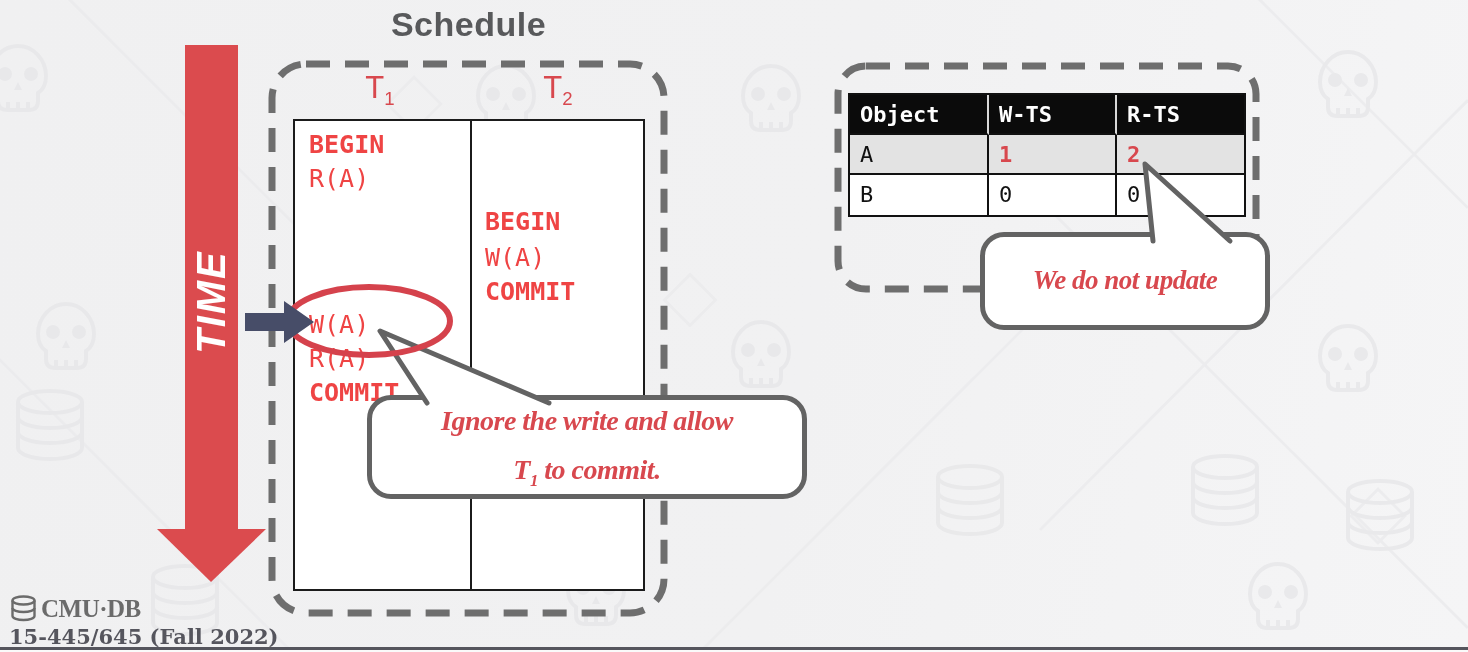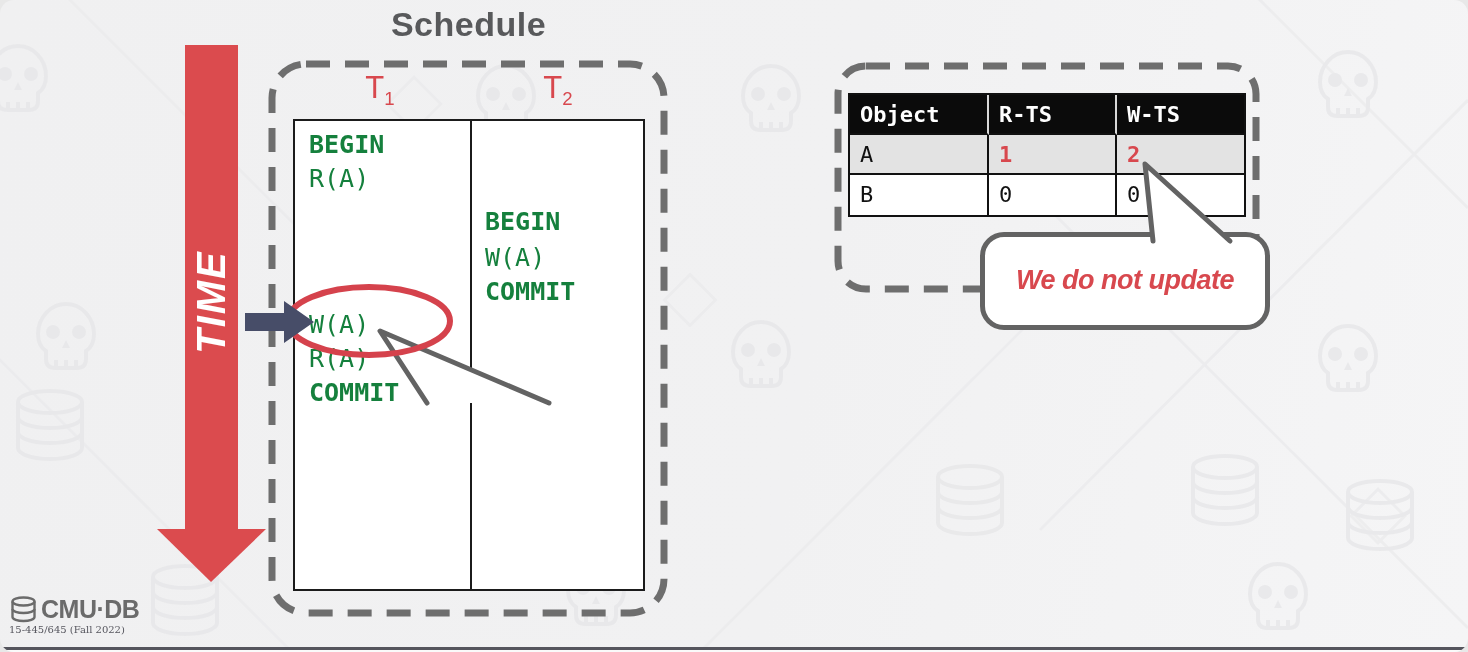--- a/index.html
+++ b/index.html
@@ -2,21 +2,20 @@
 <html><head>
 <meta charset="utf-8">
 <style>
   html,body{margin:0;padding:0;background:#e8e8e8;}
   .slide{
     position:relative;
     width:1468px;height:652px;
     overflow:hidden;
     background:linear-gradient(100deg,#f0f0f1 0%,#f1f1f2 55%,#f5f5f6 100%);
     font-family:"Liberation Sans",sans-serif;
-    border-radius:14px;
   }
   svg.layer{position:absolute;left:0;top:0;pointer-events:none;}
   .z0{z-index:0}.z1{z-index:1}.z6{z-index:6}
 
   
   .section-title{
     position:absolute;top:5px;text-align:center;
     font-size:34px;font-weight:800;color:#58595b;letter-spacing:.5px;z-index:2;
   }
   .schedule-title{left:272px;width:393px;}
@@ -32,21 +31,21 @@
   .t2-label{left:508px;}
 
   
   .sched-table{
     position:absolute;left:293px;top:119px;width:352px;height:472px;
     background:#ffffff;border:2px solid #1b1b1b;box-sizing:border-box;z-index:2;
   }
   .sched-divider{position:absolute;left:175px;top:0;bottom:0;width:2px;background:#1b1b1b;}
   .op{
     position:absolute;font-family:"DejaVu Sans Mono",monospace;
-    font-size:25px;color:#15803d;white-space:pre;
+    font-size:25px;color:#ef4444;white-space:pre;
   }
   .op.b{font-weight:bold;}
 
   
   .db-table{
     position:absolute;left:848px;top:93px;z-index:3;
     display:grid;grid-template-columns:139px 128px 127px;
     border:2px solid #111;box-sizing:border-box;background:#fff;
     font-family:"DejaVu Sans Mono",monospace;font-size:22px;
   }
@@ -60,38 +59,38 @@
   .db-head{background:#0b0b0b;color:#ffffff;font-weight:bold;border-right:2px solid #d9d9d9;border-bottom:2px solid #111;}
   .db-head:nth-child(3n){border-right:none;}
   .hl{background:#e3e3e3;}
   .red-val{color:#d8484e;font-weight:bold;}
 
   
   .bubble{
     position:absolute;background:#ffffff;border:5px solid #636363;border-radius:24px;
     box-sizing:border-box;z-index:5;display:flex;flex-direction:column;justify-content:center;
     text-align:center;color:#d8484e;
-    font-family:Liberation Sans, sans-serif;font-style:italic;font-weight:bold;letter-spacing:-.5px;gap:12px;
+    font-family:Liberation Serif, serif;font-style:italic;font-weight:bold;letter-spacing:-.5px;gap:12px;
   }
   .bubble1{left:367px;top:395px;width:440px;height:104px;font-size:28px;line-height:1.32;}
   .bubble2{left:980px;top:232px;width:290px;height:98px;font-size:27px;line-height:1.3;}
 
   
   .time-label{
     position:absolute;left:111px;top:280px;width:200px;height:44px;z-index:2;
     transform:rotate(-90deg);text-align:center;
     color:#ffffff;font-size:40px;font-weight:800;font-style:italic;letter-spacing:2px;
   }
 
   
-  .footer-logo{position:absolute;left:10px;top:595px;display:flex;align-items:center;z-index:4;}
+  .footer-logo{position:absolute;left:10px;top:595px;display:flex;z-index:4;font-family:Liberation Serif, serif;}
   .logo-text{color:#6b6b6b;font-size:25px;font-weight:800;letter-spacing:-.5px;margin-left:4px;}
   .course-text{
     position:absolute;left:9px;top:624px;z-index:4;
-    font-family:"DejaVu Serif",serif;font-weight:normal;font-size:10px;color:#55555d;
+    font-family:"DejaVu Serif",serif;font-weight:bold;font-size:21px;color:#55555d;
   }
   .bottom-bar{position:absolute;left:0;top:647px;width:100%;height:3px;background:#55555d;z-index:4;}
   .bottom-light{position:absolute;left:0;top:650px;width:100%;height:2px;background:#fafafa;z-index:4;}
 </style>
 </head>
 <body>
 
 <div class="slide">
 
   <svg class="layer z0" width="1468" height="652" viewBox="0 0 1468 652">
@@ -163,32 +162,36 @@
     <span class="op" style="left:14px;top:189px">W(A)</span>
     <span class="op" style="left:14px;top:223px">R(A)</span>
     <span class="op b" style="left:14px;top:257px">COMMIT</span>
     <span class="op b" style="left:190px;top:86px">BEGIN</span>
     <span class="op" style="left:190px;top:122px">W(A)</span>
     <span class="op b" style="left:190px;top:156px">COMMIT</span>
   </div>
 
   <div class="db-table">
     <div class="db-cell db-head">Object</div>
+    <div class="db-cell db-head">W-TS</div>
     <div class="db-cell db-head">R-TS</div>
-    <div class="db-cell db-head">W-TS</div>
 
     <div class="db-cell hl">A</div>
     <div class="db-cell hl red-val">1</div>
     <div class="db-cell hl red-val">2</div>
 
     <div class="db-cell last-row">B</div>
     <div class="db-cell last-row">0</div>
     <div class="db-cell last-row">0</div>
   </div>
 
+  <div class="bubble bubble1">
+    <div>Ignore the write and allow</div>
+    <div><span>T</span><sub>1</sub><span> to commit.</span></div>
+  </div>
   <div class="bubble bubble2">
     <div>We do not update</div>
   </div>
 
   <svg class="layer z6" width="1468" height="652" viewBox="0 0 1468 652">
     <g>
       <path d="M427,403 L380,331 L549,403 Z" fill="#ffffff"></path>
       <path d="M427,403 L380,331 L549,403" fill="none" stroke="#636363" stroke-width="5" stroke-linejoin="round" stroke-linecap="round"></path>
     </g>
     <g>

